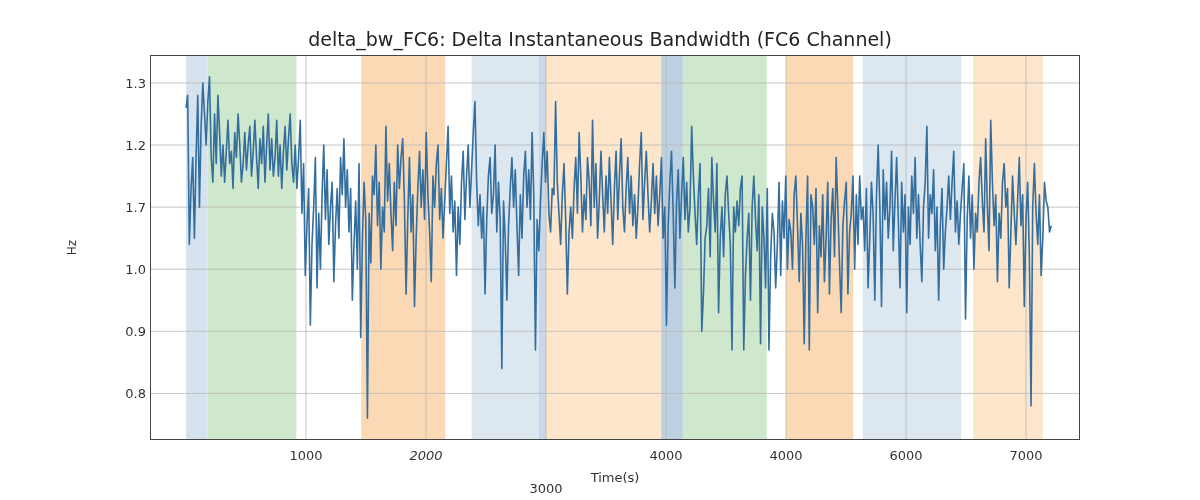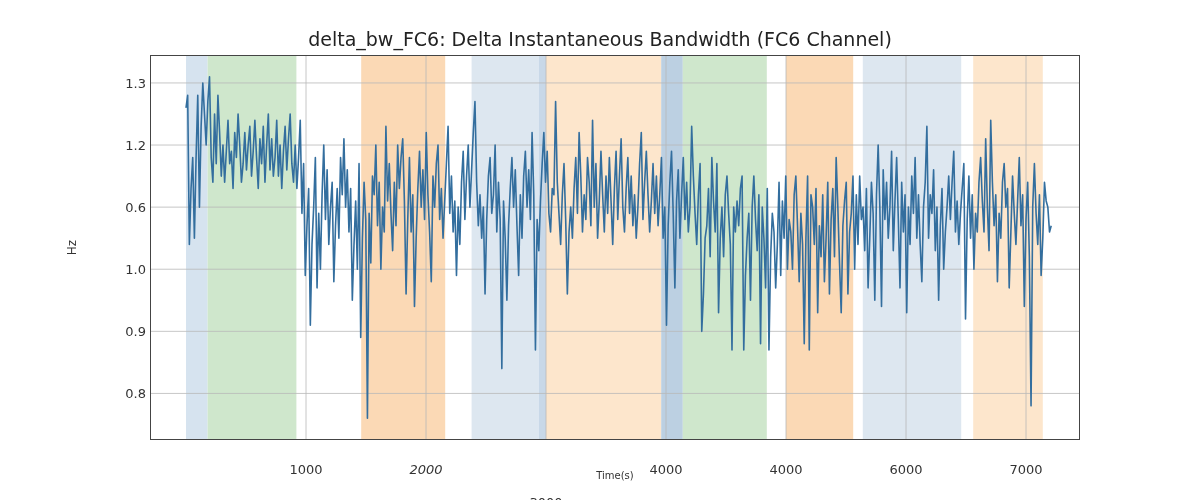--- a/index.html
+++ b/index.html
@@ -37,39 +37,39 @@
     width: 930px;
     height: 385px;
     display: block;
   }
   .xlabel {
     position: absolute;
     left: 150px;
     top: 470px;
     width: 930px;
     text-align: center;
-    font-size: 10px;
+    font-size: 13px;
   }
   .ylabel {
     position: absolute;
     left: 95px;
     top: 55px;
     width: 385px;
     height: 20px;
     transform-origin: 0 0;
     transform: rotate(-90deg) translate(-100%, -30px);
     text-align: center;
     font-size: 12px;
   }
   .xtick, .ytick {
     position: absolute;
     font-size: 13px;
     color: #333;
   }
-  .xtick { top: 462px; transform: translateX(-50%); }
+  .xtick { top: 448px; transform: translateX(-50%); }
   .ytick { transform: translateY(-50%); text-align: right; width: 36px; }
 </style>
 </head>
 <body>
 
 <div class="figure">
   <div class="title">delta_bw_FC6: Delta Instantaneous Bandwidth (FC6 Channel)</div>
 
   <div class="axes">
     <svg class="plot" viewBox="0 0 930 385" preserveAspectRatio="none">
@@ -129,20 +129,20 @@
       <div class="xtick" style="left: 546px; margin-top: 33px;">3000</div>
       <div class="xtick" style="left: 666px;">4000</div>
       <div class="xtick" style="left: 786px;">4000</div>
       <div class="xtick" style="left: 906px;">6000</div>
       <div class="xtick" style="left: 1026px;">7000</div>
     </div>
   <div id="ytick-container">
       <div class="ytick" style="left: 110px; top: 393.427px;">0.8</div>
       <div class="ytick" style="left: 110px; top: 331.331px;">0.9</div>
       <div class="ytick" style="left: 110px; top: 269.234px;">1.0</div>
-      <div class="ytick" style="left: 110px; top: 207.137px;">0.6</div>
+      <div class="ytick" style="left: 110px; top: 207.137px;">1.7</div>
       <div class="ytick" style="left: 110px; top: 145.04px; text-align: right;">1.2</div>
       <div class="ytick" style="left: 110px; top: 82.9435px;">1.3</div>
     </div>
 
   <div class="ylabel">Hz</div>
   <div class="xlabel">Time(s)</div>
 </div>
 
 </body></html>

